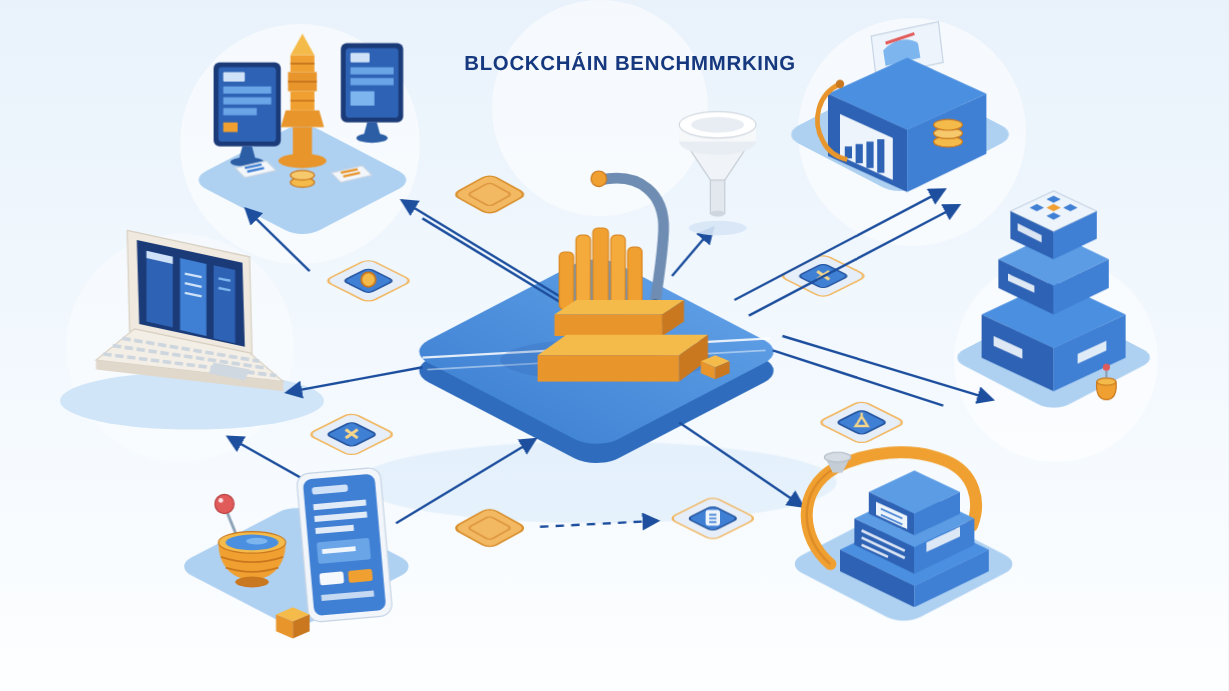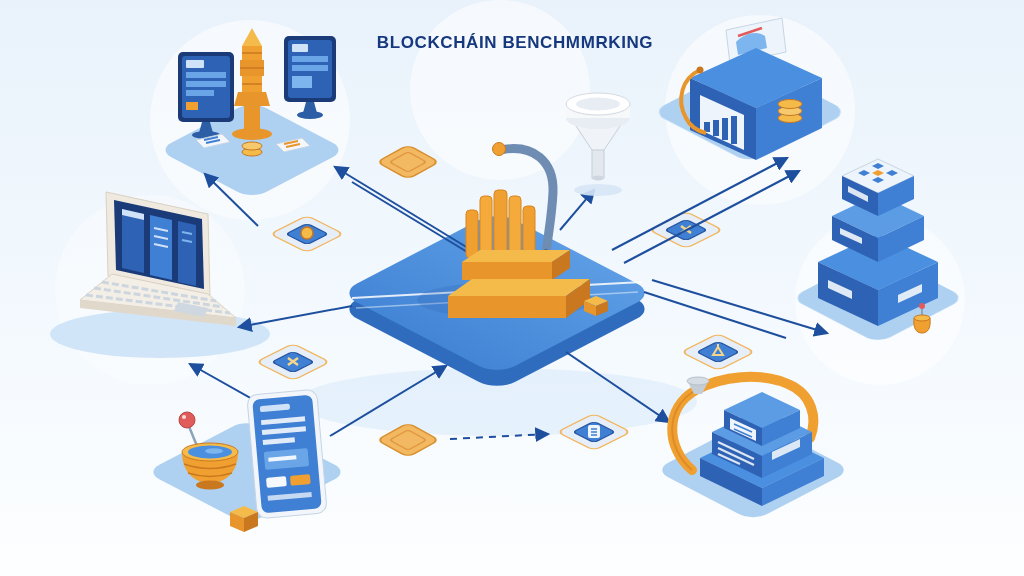--- a/index.html
+++ b/index.html
@@ -4,21 +4,21 @@
 <style>
   html,body{margin:0;padding:0;background:#dfe9f4;}
   .stage{
     position:relative;width:1024px;height:576px;overflow:hidden;
     background:linear-gradient(180deg,#e9f2fb 0%,#f3f9fe 55%,#fdfeff 100%);
     font-family:"Liberation Sans", sans-serif;
   }
   .stage svg{position:absolute;inset:0;}
   .title{
     position:absolute;top:30px;left:50%;transform:translateX(-50%);
-    margin:3px;font-size:17px;font-weight:bold;color:#16387f;
+    margin:13px;font-size:17px;font-weight:bold;color:#16387f;
     letter-spacing:.6px;white-space:nowrap;
   }
 </style>
 </head>
 <body>
 
 <div class="stage">
 <svg viewBox="0 0 1024 576" width="1024" height="576">
   <defs>
     <marker id="arr" viewBox="0 0 10 10" refX="8.5" refY="5" markerWidth="7.5" markerHeight="7.5" orient="auto">

